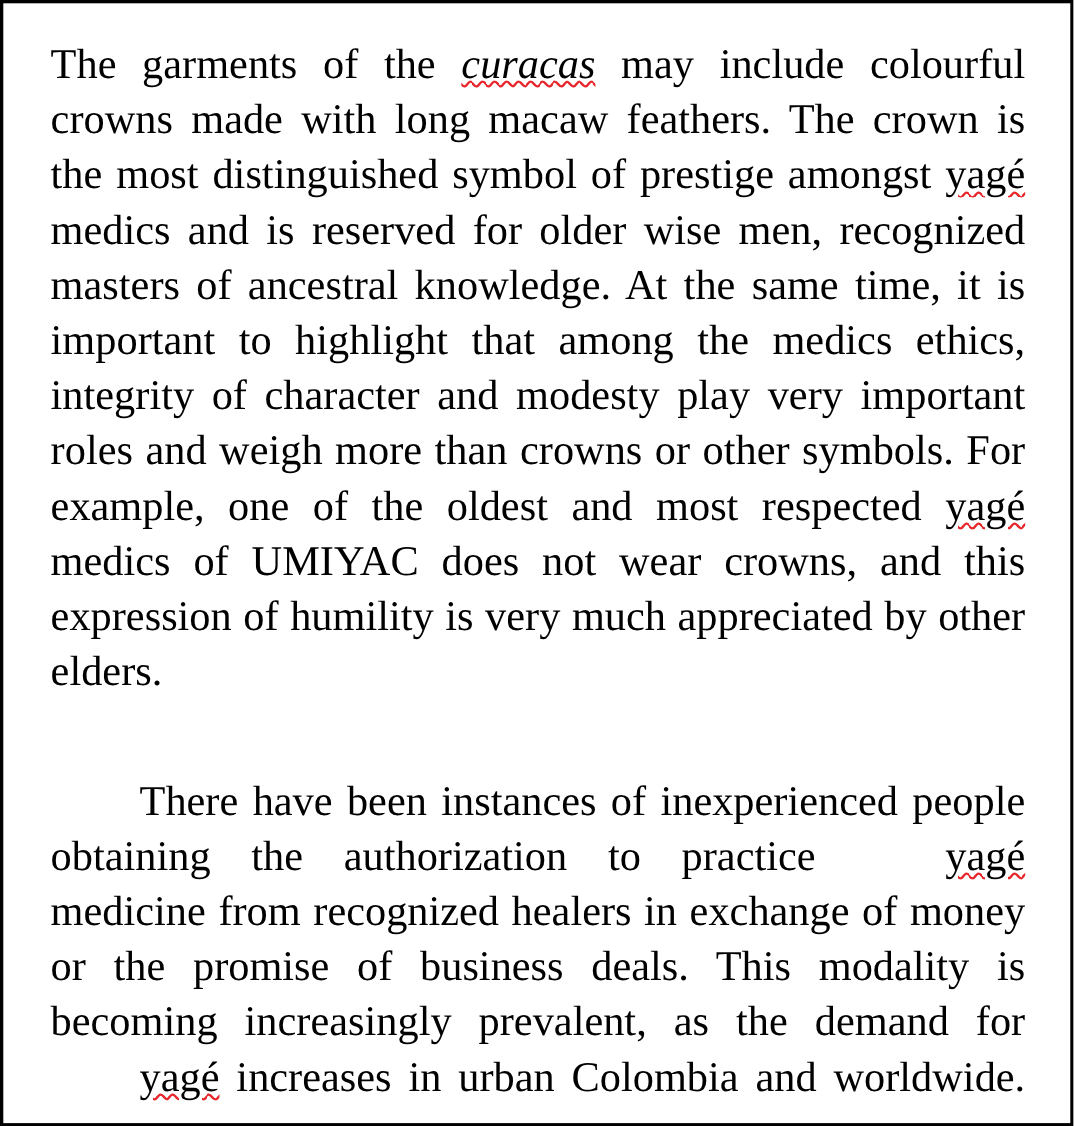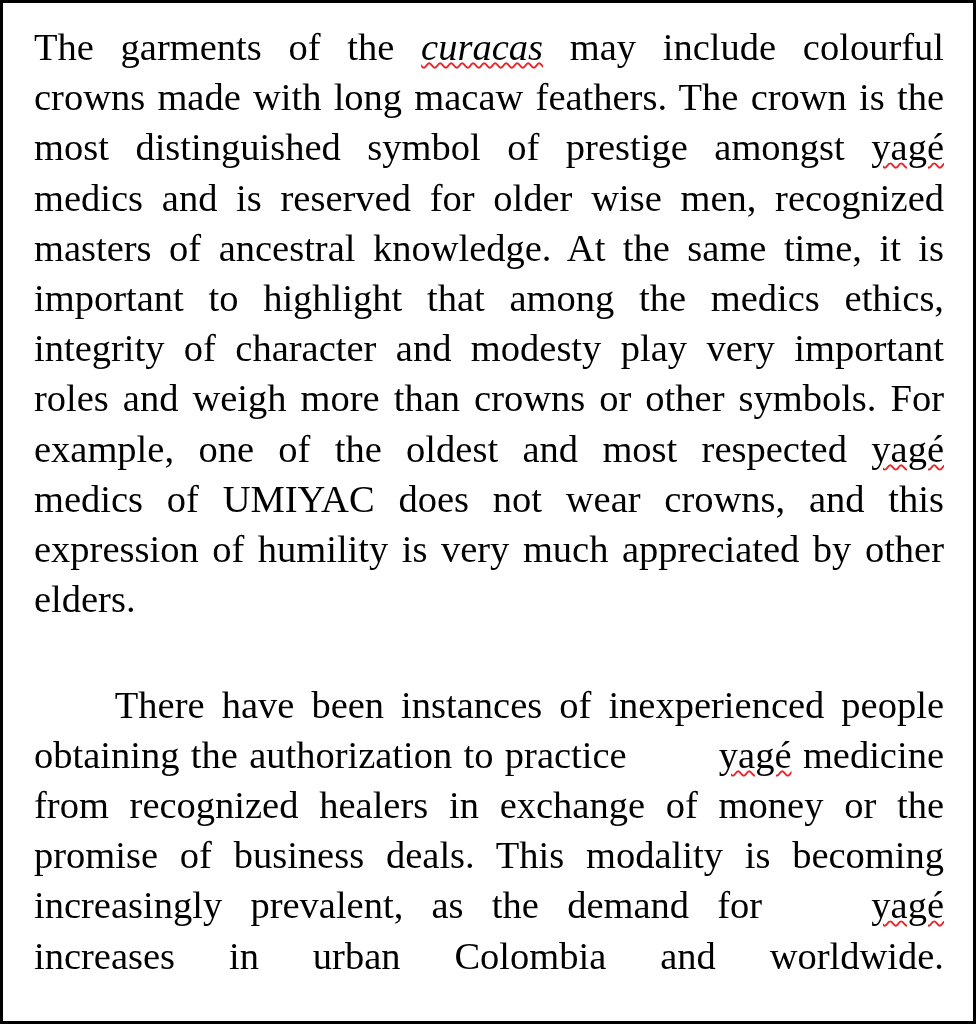--- a/index.html
+++ b/index.html
@@ -23,21 +23,21 @@
   }
   .doc-body {
     font-size: 38.5px;
     line-height: 50.2px;
     color: #000000;
     text-align: justify;
     text-justify: inter-word;
     hyphens: none;
   }
   p {
-    margin: 5px;
+    margin: 17px;
   }
   p.indented {
     text-indent: 2.1em;
   }
   .spell {
     position: relative;
     display: inline-block;
     text-decoration: underline wavy #e8252a;
     text-decoration-thickness: 1.6px;
     text-underline-offset: 2px;

